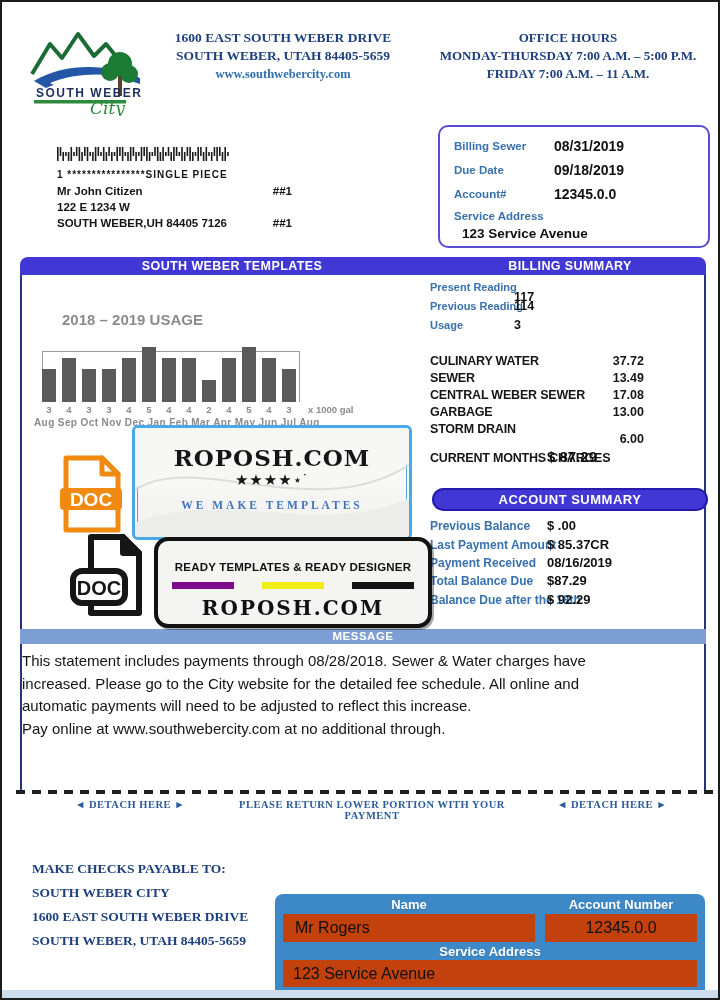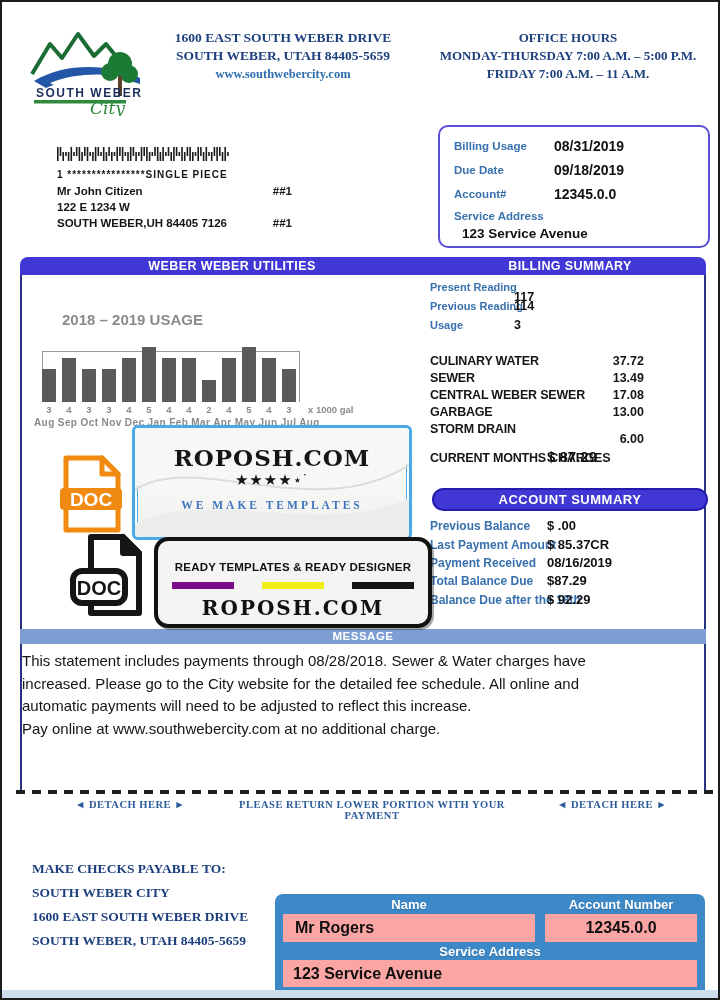--- a/index.html
+++ b/index.html
@@ -93,21 +93,21 @@
   .detach { top:797px; color:#2c5b9b; font-family:"Liberation Serif", serif;
     font-weight:bold; font-size:10.5px; letter-spacing:0.5px; }
 
   
   .payable { left:30px; top:855px; font-family:"Liberation Serif", serif; font-weight:bold;
     color:#1d3f7e; font-size:13.5px; line-height:24px; }
 
   .stub { left:273px; top:892px; width:430px; height:133px; background:#3d89c8; border-radius:8px; }
   .stub .wlbl { position:absolute; color:#fff; font-weight:bold; font-size:13px; text-align:center;
     text-shadow:0 1px 1px #00000033;}
-  .field { position:absolute; background:#fca5a5; color:#101010; font-weight:bold; }
+  .field { position:absolute; background:#c2410c; color:#101010; font-weight:normal; }
   .strip { left:0; top:988px; width:720px; height:12px; background:#ccddee; }
 </style>
 </head>
 <body>
 
 <div class="page">
 
   <svg class="abs" style="left:26px; top:22px;" width="120" height="92" viewBox="0 0 120 92">
     <path d="M4 50 L22 20 L34 34 L50 10 L66 32 L78 20 L96 42" fill="none" stroke="#1b6b34" stroke-width="4" stroke-linejoin="round"></path>
     <path d="M6 57 C38 38 82 40 112 54 L112 60 C84 50 46 52 18 64 Z" fill="#2456a8"></path>
@@ -207,39 +207,39 @@
     <span>##1</span>
   </div>
   <div class="abs mail" style="left:55px; top:199px; font-size:11.5px;">122 E 1234 W</div>
   <div class="abs mail mailrow" style="top:215px;gap:40px;">
     <span>SOUTH WEBER,UH 84405 7126</span>
     <span>##1</span>
   </div>
 
   <div class="abs billbox">
     <div class="billrow">
-        <span class="lbl">Billing Usage</span>
+        <span class="lbl">Billing Sewer</span>
         <span class="val">08/31/2019</span>
       </div>
     <div class="billrow">
         <span class="lbl">Due Date</span>
         <span class="val">09/18/2019</span>
       </div>
     <div class="billrow">
         <span class="lbl">Account#</span>
         <span class="val">12345.0.0</span>
       </div>
     <div class="svc-lbl">Service Address</div>
     <div class="svc-val">123 Service Avenue</div>
   </div>
 
   <div class="abs vline" style="left:18px; top:273px; height:515px;"></div>
   <div class="abs vline" style="left:702px; top:273px; height:515px;"></div>
   <div class="abs secbar">
-    <span style="left:0; width:424px;">WEBER WEBER UTILITIES</span>
+    <span style="left:0; width:424px;">SOUTH WEBER TEMPLATES</span>
     <span style="left:430px; width:240px;">BILLING SUMMARY</span>
   </div>
 
   <div class="abs read-lbl" style="left:428px; top:279px;">Present Reading</div>
   <div class="abs read-val" style="left:512px; top:288px;">117</div>
   <div class="abs read-lbl" style="left:428px; top:298px;">Previous Reading</div>
   <div class="abs read-val" style="left:512px; top:297px;">114</div>
   <div class="abs read-lbl" style="left:428px; top:317px;">Usage</div>
   <div class="abs read-val" style="left:512px; top:316px;">3</div>
 
@@ -335,21 +335,21 @@
       <i style="background:#151515;"></i>
     </div>
     <div class="big2">ROPOSH.COM</div>
   </div>
 
   <div class="abs msgbar">MESSAGE</div>
   <div class="abs msg">
     <div>This statement includes payments through 08/28/2018. Sewer &amp; Water charges have</div>
     <div>increased. Please go to the City website for the detailed fee schedule. All online and</div>
     <div>automatic payments will need to be adjusted to reflect this increase.</div>
-    <div>Pay online at www.southwebercity.com at no additional charge.</div>
+    <div>Pay online at www.southwebercity.com at no additional through.</div>
   </div>
 
   <div class="abs dashline"></div>
   <div class="abs detach" style="left:58px; width:140px; text-align:center;">◄ DETACH HERE ►</div>
   <div class="abs detach" style="left:220px; width:300px; text-align:center;">PLEASE RETURN LOWER PORTION WITH YOUR PAYMENT</div>
   <div class="abs detach" style="left:540px; width:140px; text-align:center;">◄ DETACH HERE ►</div>
 
   <div class="abs payable">
     <div>MAKE CHECKS PAYABLE TO:</div>
     <div>SOUTH WEBER CITY</div>

